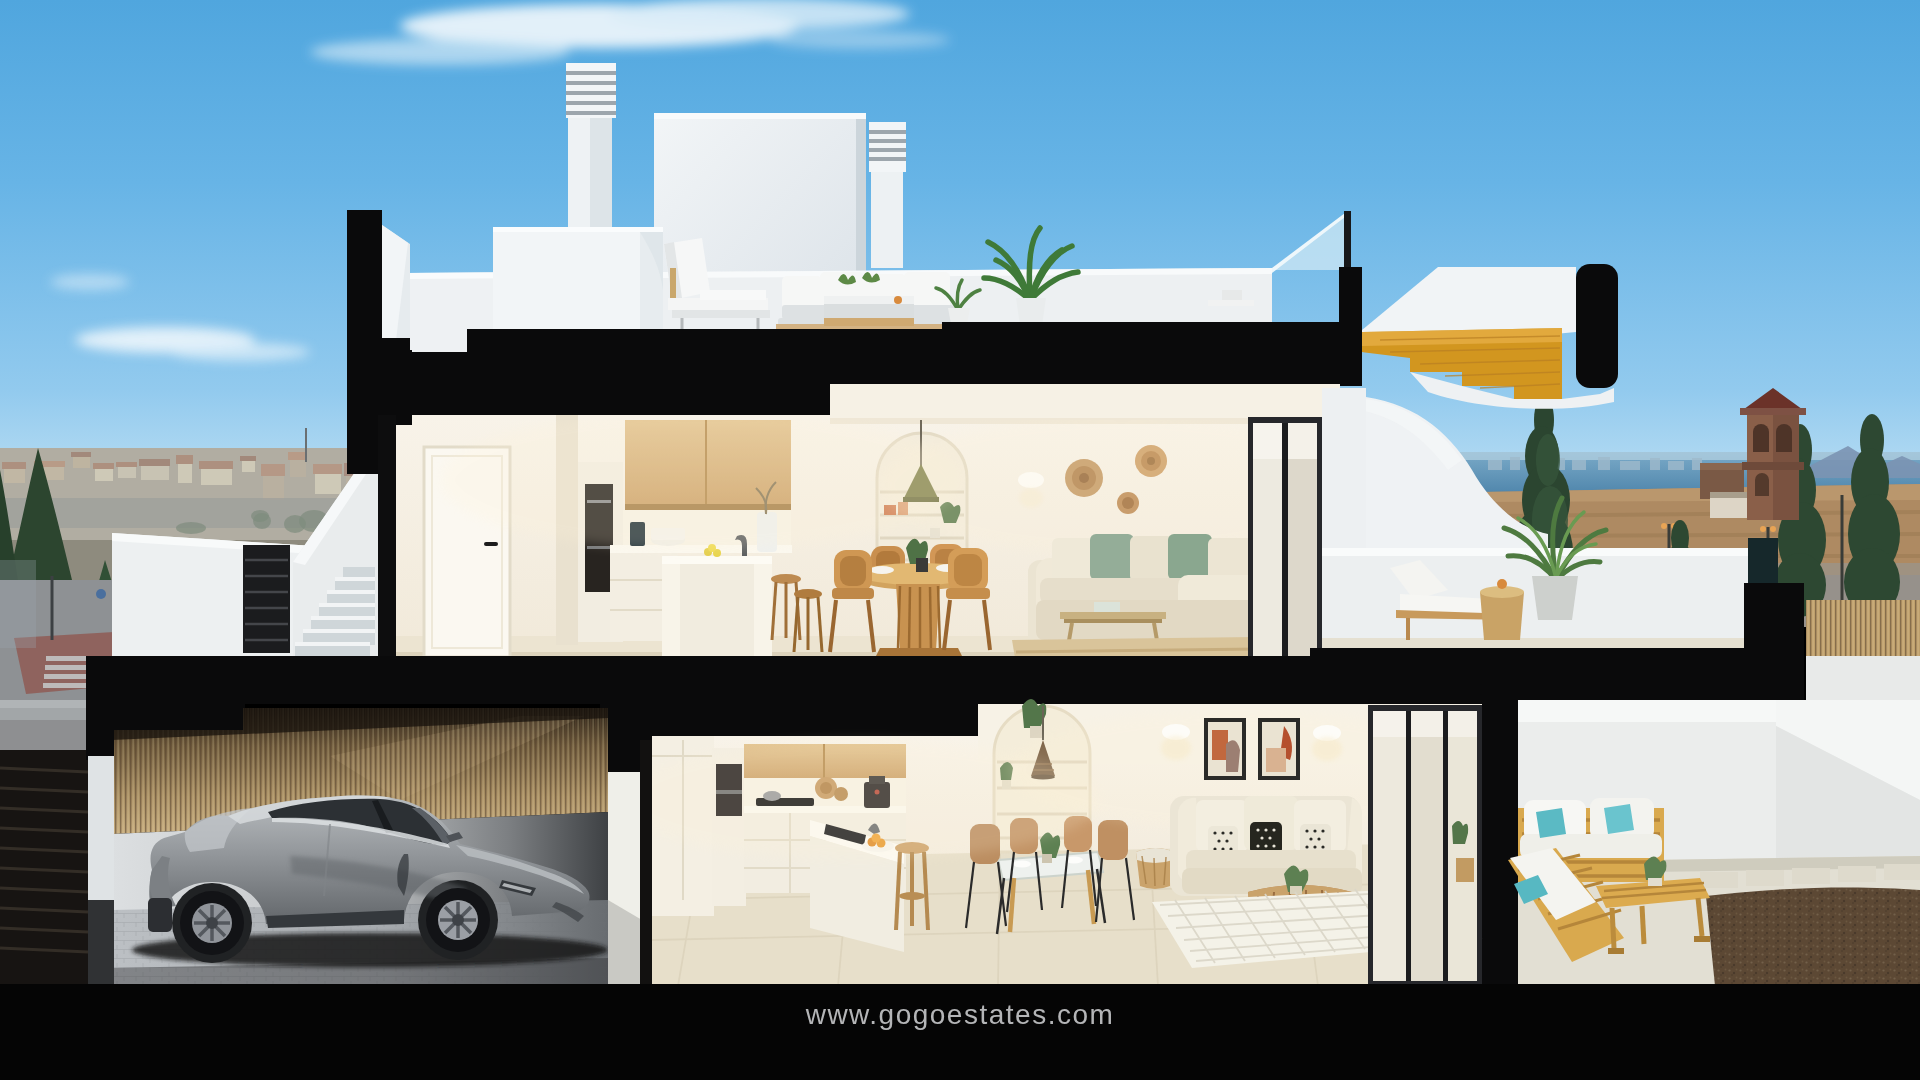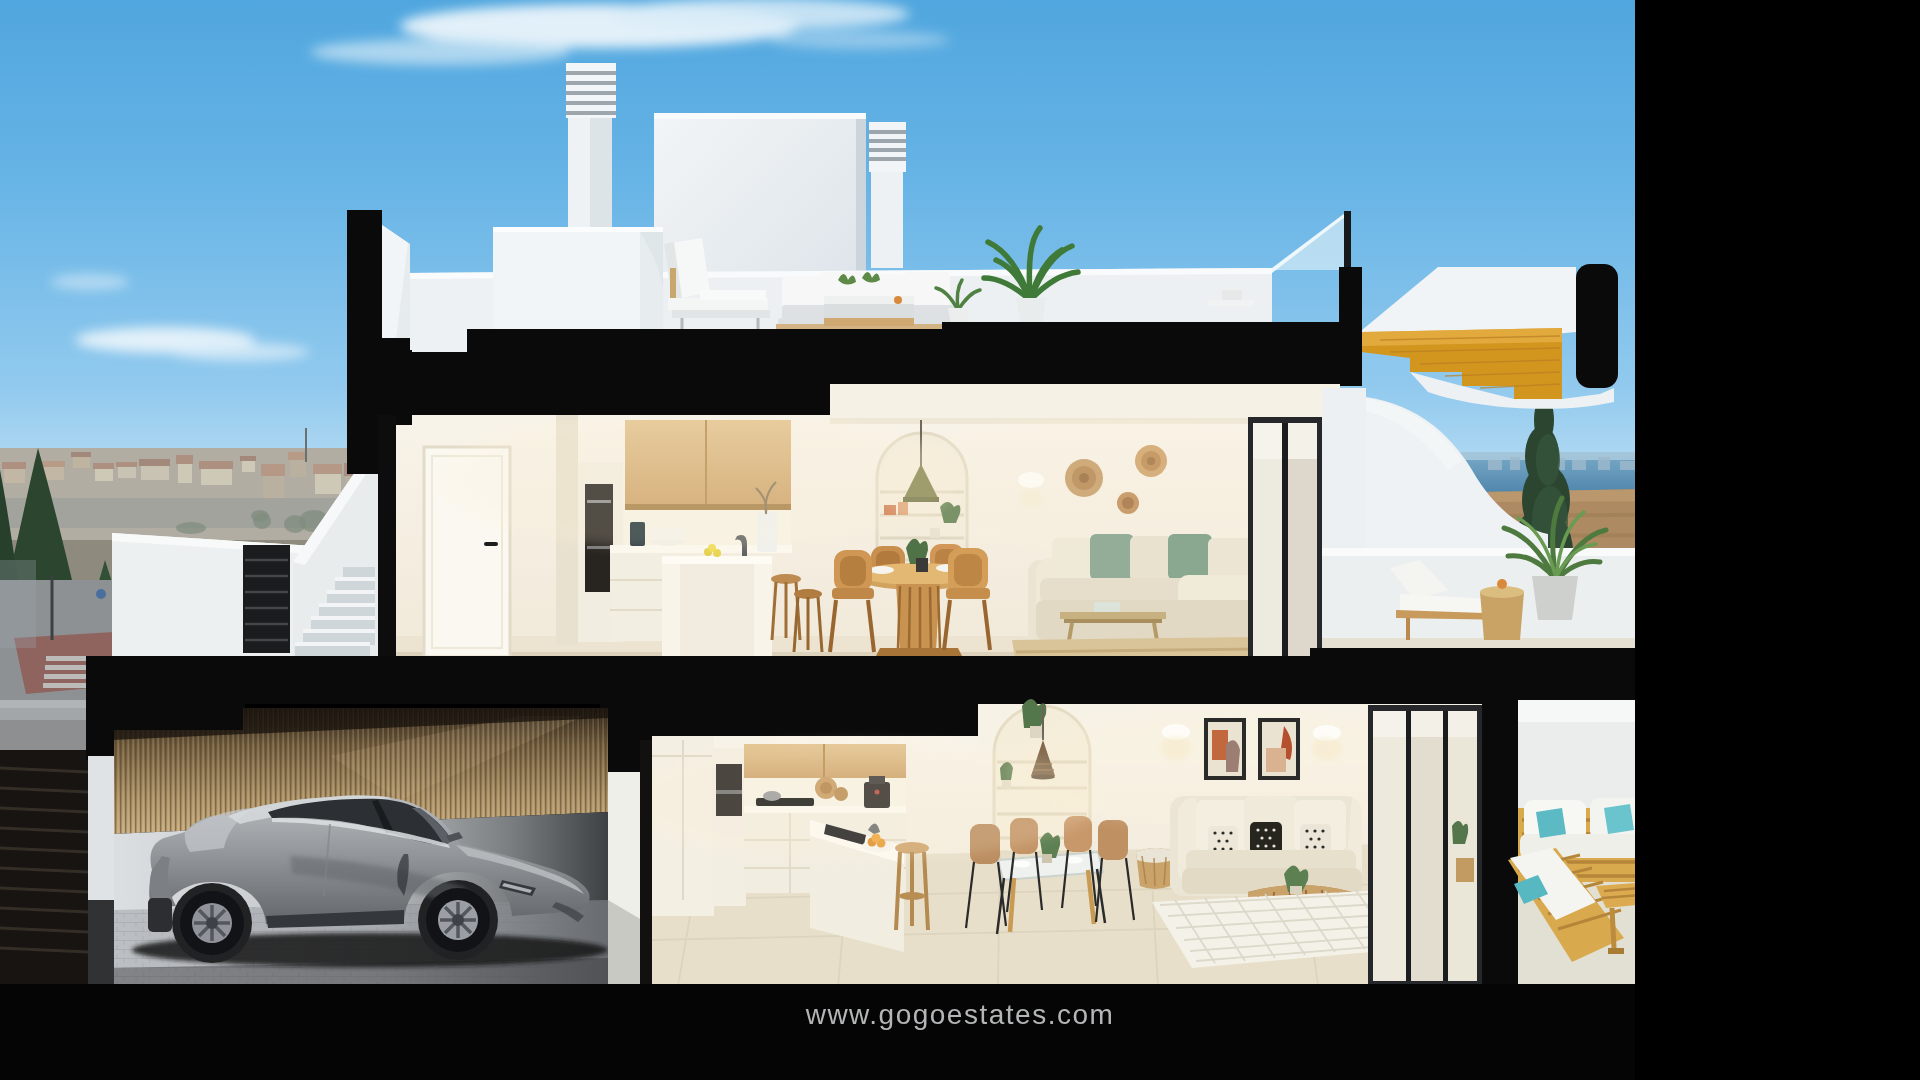--- a/index.html
+++ b/index.html
@@ -1,16 +1,16 @@
 <!DOCTYPE html>
 <html><head>
 <meta charset="utf-8">
 <style>
   html,body{margin:0;padding:0;background:#000;}
-  #stage{position:relative;width:1635px;height:1080px;overflow:hidden;font-family:"Liberation Sans",sans-serif;}
+  #stage{position:relative;width:1920px;height:1080px;overflow:hidden;font-family:"Liberation Sans",sans-serif;}
   svg{display:block;}
 </style>
 </head>
 <body>
 <div id="stage">
 <svg width="1920" height="1080" viewBox="0 0 1920 1080" xmlns="http://www.w3.org/2000/svg">
 <defs>
   <linearGradient id="sky" x1="0" y1="0" x2="0" y2="1">
     <stop offset="0" stop-color="#50a6de"></stop>
     <stop offset="0.35" stop-color="#67b4e6"></stop>

